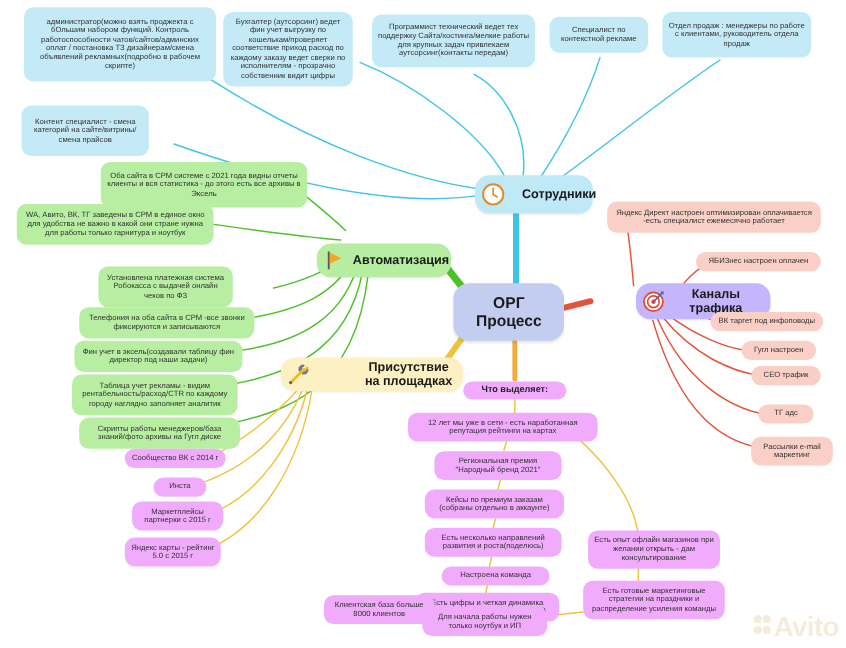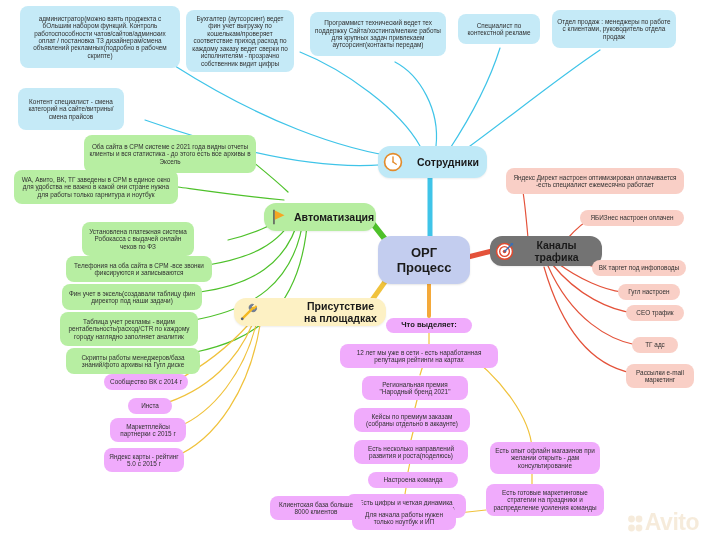--- a/index.html
+++ b/index.html
@@ -33,35 +33,35 @@
     border-radius:12px;justify-content:flex-start;
     padding-left:4px;gap:4px;
     box-shadow:0 1px 2px rgba(0,0,0,.07);
   }
   .head .ico{flex:0 0 auto;width:22px;height:22px;display:block;}
   .head .lbl{flex:1 1 auto;text-align:center;padding-right:4px;}
 
   .head.blue{background:#bfe9f7;}
   .head.green{background:#b6eda0;}
   .head.yellow{background:#fdf1c4;}
-  .head.red{background:#737373;}
+  .head.red{background:#c4b5fd;margin-left:40px;}
 
   
   .leaf{font-size:6.4px;color:#303030;border-radius:8px;}
   .leaf.blue{background:#c5eaf7;}
   .leaf.green{background:#b7eea2;}
   .leaf.red{background:#f9cfc6;}
   .leaf.yellow2{background:#f0abfc;}
 
   .leaf.bold{font-weight:bold;font-size:7.6px;color:#1d1d1d;}
 
   
   #watermark{
     position:absolute;right:6px;bottom:6px;z-index:9;
-    display:flex;align-items:flex-end;gap:2px;
+    display:flex;align-items:flex-start;gap:2px;
     opacity:.55;
   }
   #watermark .wm-dots{display:block;width:16px;height:20px;}
   #watermark .wm-text{
     font-size:23px;font-weight:bold;color:#efdcbe;letter-spacing:-.5px;
     line-height:1;
   }
 </style>
 </head>
 <body>
@@ -126,21 +126,21 @@
         <path d="M532,470 L532,486"></path>
         <path d="M440,515 L486,510"></path>
       </g>
     </g>
   </svg>
 
   <div class="node center" style="left:378px;top:236px;width:92px;height:48px;">
     <span>ОРГ Процесс</span>
   </div>
 
-  <div class="node head blue" style="left:378px;top:146px;width:109px;height:32px;gap:13px;">
+  <div class="node head blue" style="left:396px;top:146px;width:98px;height:32px;gap:13px;">
     <svg class="ico" viewBox="0 0 24 24">
       <circle cx="12" cy="12" r="9.2" fill="#fff" stroke="#e38b2a" stroke-width="1.8"></circle>
       <line x1="12" y1="12" x2="12" y2="6.4" stroke="#e38b2a" stroke-width="1.5" stroke-linecap="round"></line>
       <line x1="12" y1="12" x2="15.6" y2="14.4" stroke="#e38b2a" stroke-width="1.5" stroke-linecap="round"></line>
     </svg>
     <span class="lbl">Сотрудники</span>
   </div>
 
   <div class="node head green" style="left:264px;top:190px;width:112px;height:28px;margin-top:13px;">
     <svg class="ico" viewBox="0 0 24 24">

